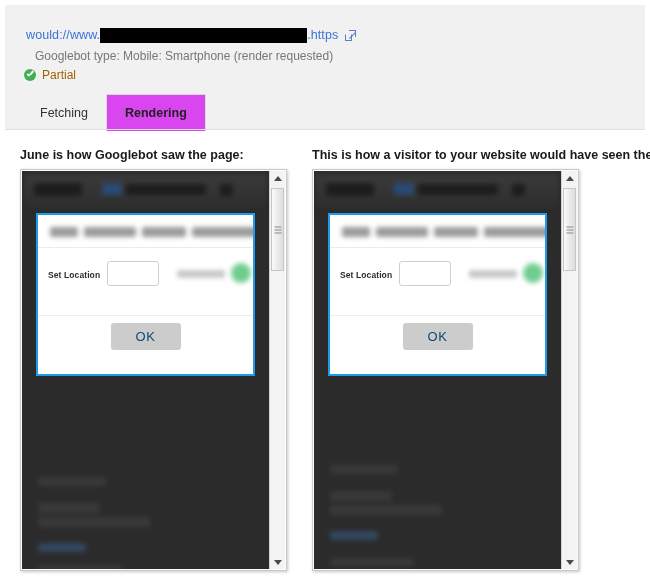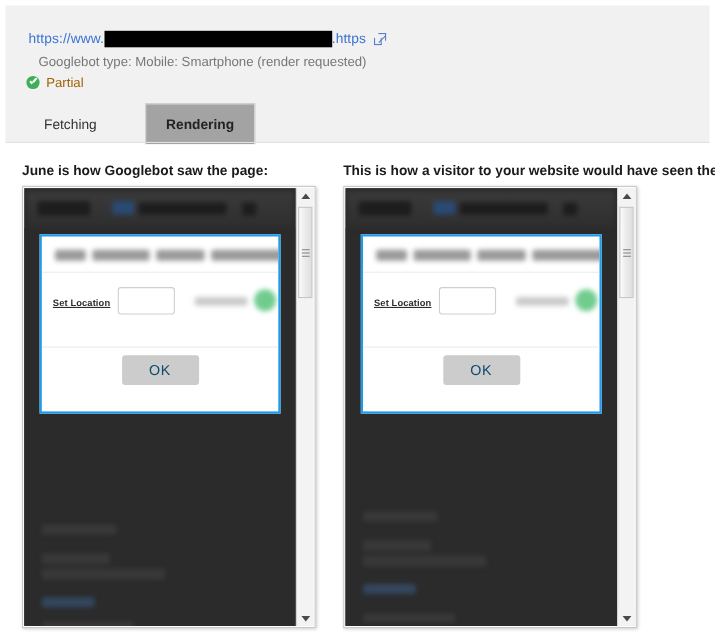--- a/index.html
+++ b/index.html
@@ -162,29 +162,28 @@
     color: #333333;
     box-sizing: border-box;
     cursor: pointer;
     white-space: nowrap;
   }
   .tab.inactive {
     color: #333333;
     padding-left: 35px;
   }
   .tab.active {
-    background: #a3a3a3;
+    background: #d946ef;
     border: 1px solid #d8d8d8;
     border-bottom: none;
     font-weight: bold;
     height: 37px;
     line-height: 36px;
     margin-bottom: -1px;
     color: #222222;
-    margin-left: 26px;
   }
   .tabs-underline {
     position: absolute;
     left: 5px;
     top: 129px;
     width: 640px;
     height: 1px;
     background: #e0e0e0;
   }
 
@@ -320,21 +319,20 @@
   }
   .set-location-label {
     position: absolute;
     left: 10px;
     top: 22px;
     font-size: 8.5px;
     font-weight: bold;
     color: #2d2d2d;
     white-space: nowrap;
     letter-spacing: .1px;
-    text-decoration: underline;
   }
   .location-input {
     position: absolute;
     left: 69px;
     top: 13px;
     width: 52px;
     height: 25px;
     background: #ffffff;
     border: 1px solid #cfcfcf;
     border-radius: 3px;
@@ -448,21 +446,21 @@
     background: #8a8a8a;
     margin-bottom: 2px;
   }
 </style>
 </head>
 <body>
 
 <div class="header-band">
 
   <div class="url-row">
-    <a class="url-link" href="#">https://www.</a>
+    <a class="url-link" href="#">would://www.</a>
       <span class="url-redaction"></span>
       <a class="url-link" href="#">.https</a>
     <span class="ext-link-icon">
       <span class="box"></span>
         <span class="arrow"></span>
     </span>
   </div>
 
   <div class="bot-type-row">Googlebot type: Mobile: Smartphone (render requested)</div>
 

